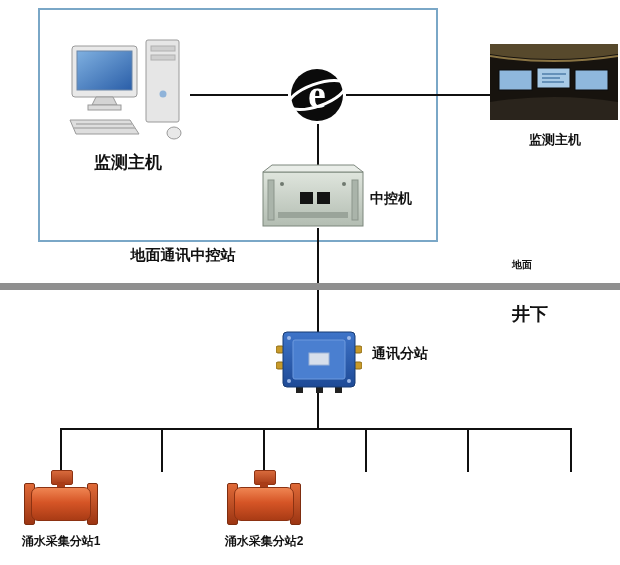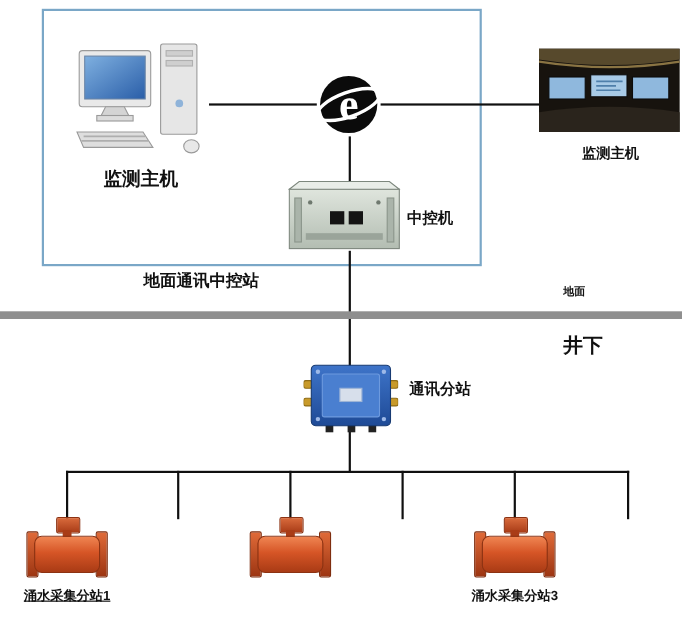--- a/index.html
+++ b/index.html
@@ -140,43 +140,34 @@
       <rect x="17" y="10" width="52" height="39" rx="2" fill="#4a7fd0" stroke="#6d9ade"></rect>
       <rect x="33" y="23" width="20" height="12" fill="#d7dfeb" stroke="#9db4d6"></rect>
       <circle cx="13" cy="8" r="2" fill="#9db9e8"></circle>
       <circle cx="73" cy="8" r="2" fill="#9db9e8"></circle>
       <circle cx="13" cy="51" r="2" fill="#9db9e8"></circle>
       <circle cx="73" cy="51" r="2" fill="#9db9e8"></circle>
     </svg>
   </div>
   <div class="lbl" style="left:372px;top:345px;font-size:14px;">通讯分站</div>
 
-  <div class="device" style="left:11px;text-decoration:underline;">
+  <div class="device" style="left:11px;">
     <div class="sensor">
       <div class="s-top"></div>
         <div class="s-neck"></div>
       <div class="s-flange fl"></div>
         <div class="s-flange fr"></div>
         <div class="s-body"></div>
     </div>
     <div class="dev-label">涌水采集分站1</div>
   </div>
   <div class="device" style="left:214px;">
     <div class="sensor">
       <div class="s-top"></div>
         <div class="s-neck"></div>
       <div class="s-flange fl"></div>
         <div class="s-flange fr"></div>
         <div class="s-body"></div>
     </div>
-  </div>
-  <div class="device" style="left:418px;">
-    <div class="sensor">
-      <div class="s-top"></div>
-        <div class="s-neck"></div>
-      <div class="s-flange fl"></div>
-        <div class="s-flange fr"></div>
-        <div class="s-body"></div>
-    </div>
-    <div class="dev-label">涌水采集分站3</div>
+    <div class="dev-label">涌水采集分站2</div>
   </div>
 
 </div>
 
 </body></html>

